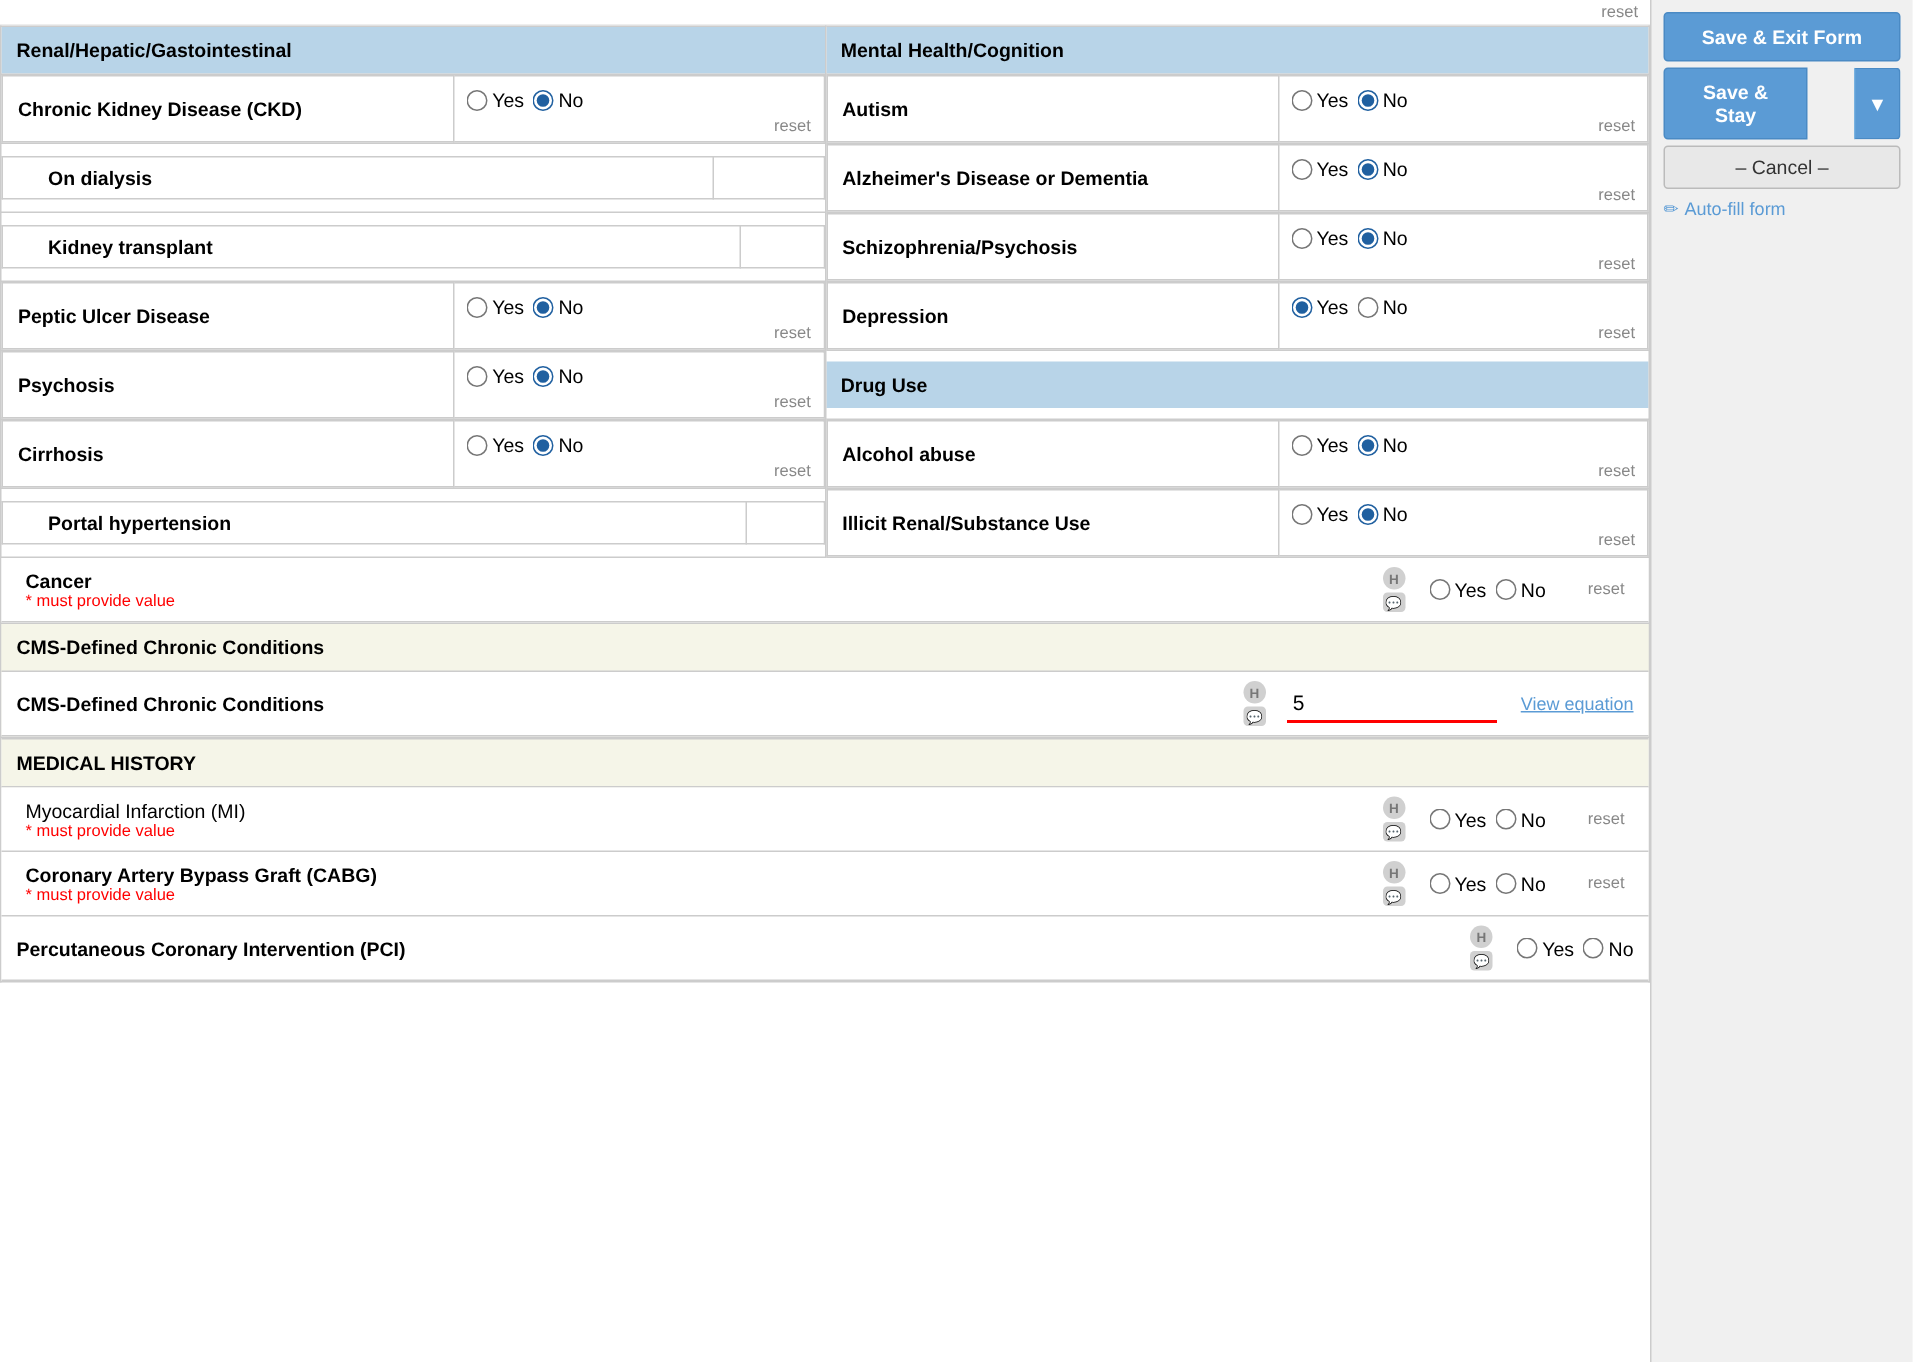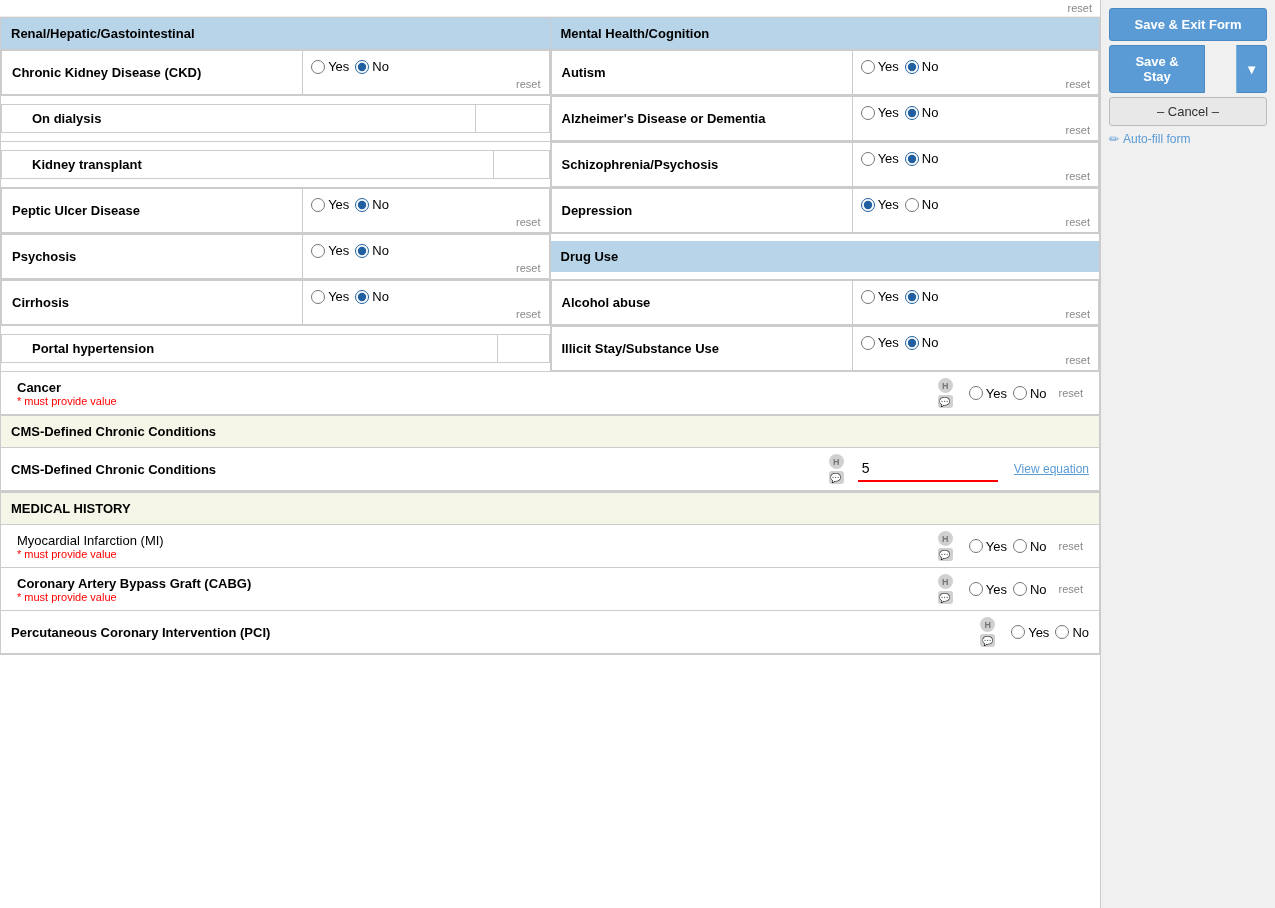--- a/index.html
+++ b/index.html
@@ -197,21 +197,21 @@
       display: flex;
       align-items: center;
       gap: 8px;
     }
 
     .reset-link {
       color: #888;
       font-size: 11px;
       cursor: pointer;
       text-decoration: none;
-      margin-left: 4px;
+      margin-left: 20px;
     }
 
     .cms-header {
       background: #f5f5e8;
       font-weight: bold;
       font-size: 13px;
       padding: 8px 10px;
       border-bottom: 1px solid #ccc;
     }
 
@@ -573,21 +573,21 @@
                 <td class="row-label-indent" style="border-right:1px solid #ccc;">Portal hypertension</td>
                 <td class="radio-cell"></td>
               </tr>
             </tbody>
               </table>
           </td>
           <td>
             <table style="width:100%; border-collapse:collapse;">
               <tbody>
                   <tr>
-                <td class="row-label" style="width:55%; border-right:1px solid #ccc;">Illicit Stay/Substance Use</td>
+                <td class="row-label" style="width:55%; border-right:1px solid #ccc;">Illicit Renal/Substance Use</td>
                 <td class="radio-cell">
                   <div class="radio-group">
                     <label>
                           <input type="radio" name="illicit" style="">
                           <span>Yes</span>
                         </label>
                     <label>
                           <input type="radio" name="illicit" checked="" style="">
                           <span>No</span>
                         </label>

